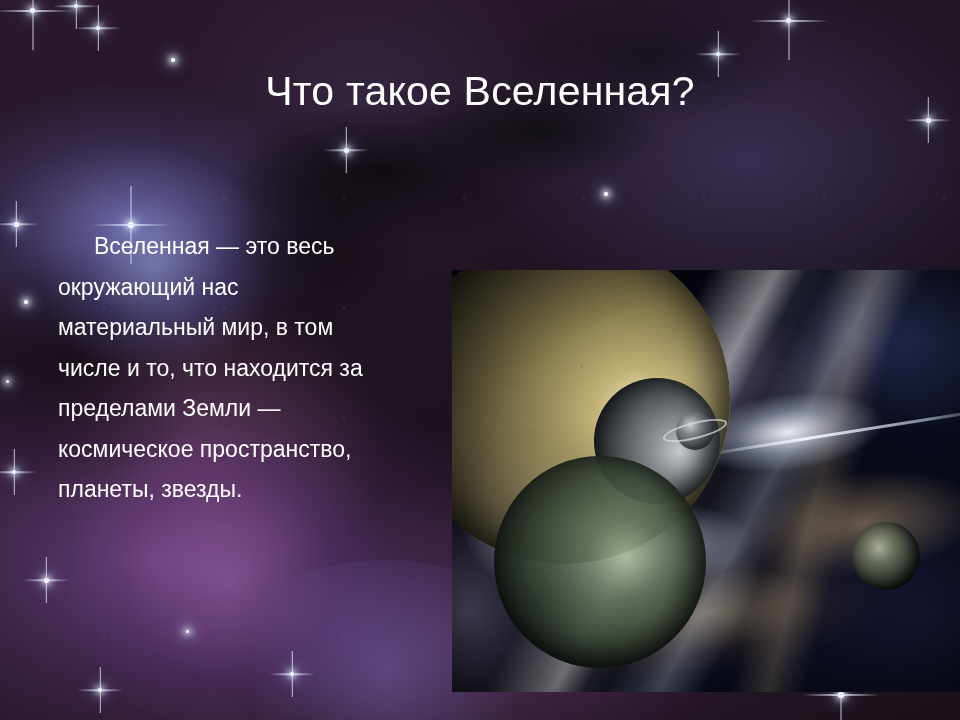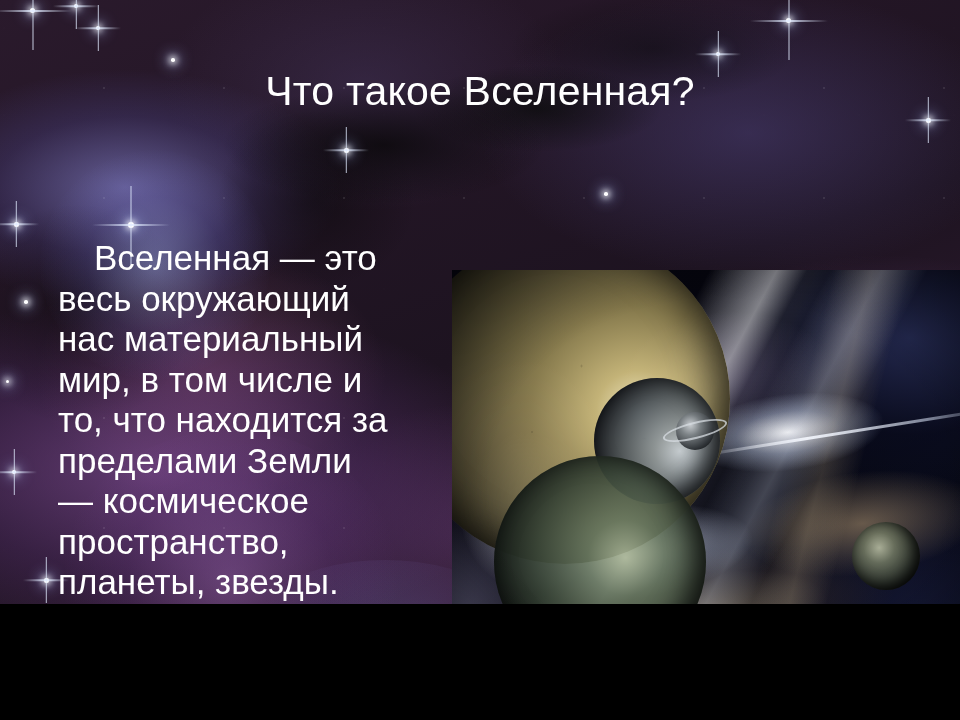--- a/index.html
+++ b/index.html
@@ -9,21 +9,21 @@
     background: #000;
   }
   body {
     font-family: "Liberation Sans", sans-serif;
   }
 
   
   #slide {
     position: relative;
     width: 960px;
-    height: 604px;
+    height: 720px;
     overflow: hidden;
     background-color: #4c1d95;
   }
 
   
   .bg-layer {
     position: absolute;
     inset: 0;
     pointer-events: none;
   }
@@ -120,24 +120,24 @@
     font-weight: normal;
     letter-spacing: 0.2px;
     margin: 0;
     white-space: nowrap;
   }
 
   
   #body-text {
     position: absolute;
     left: 58px;
-    top: 238px;
+    top: 226px;
     width: 330px;
     color: #ffffff;
-    font-size: 35px;
+    font-size: 23px;
     line-height: 40.5px;
     text-indent: 36px;
     text-align: left;
   }
 
   
   #inset-figure {
     position: absolute;
     left: 412px;
     top: 254px;

